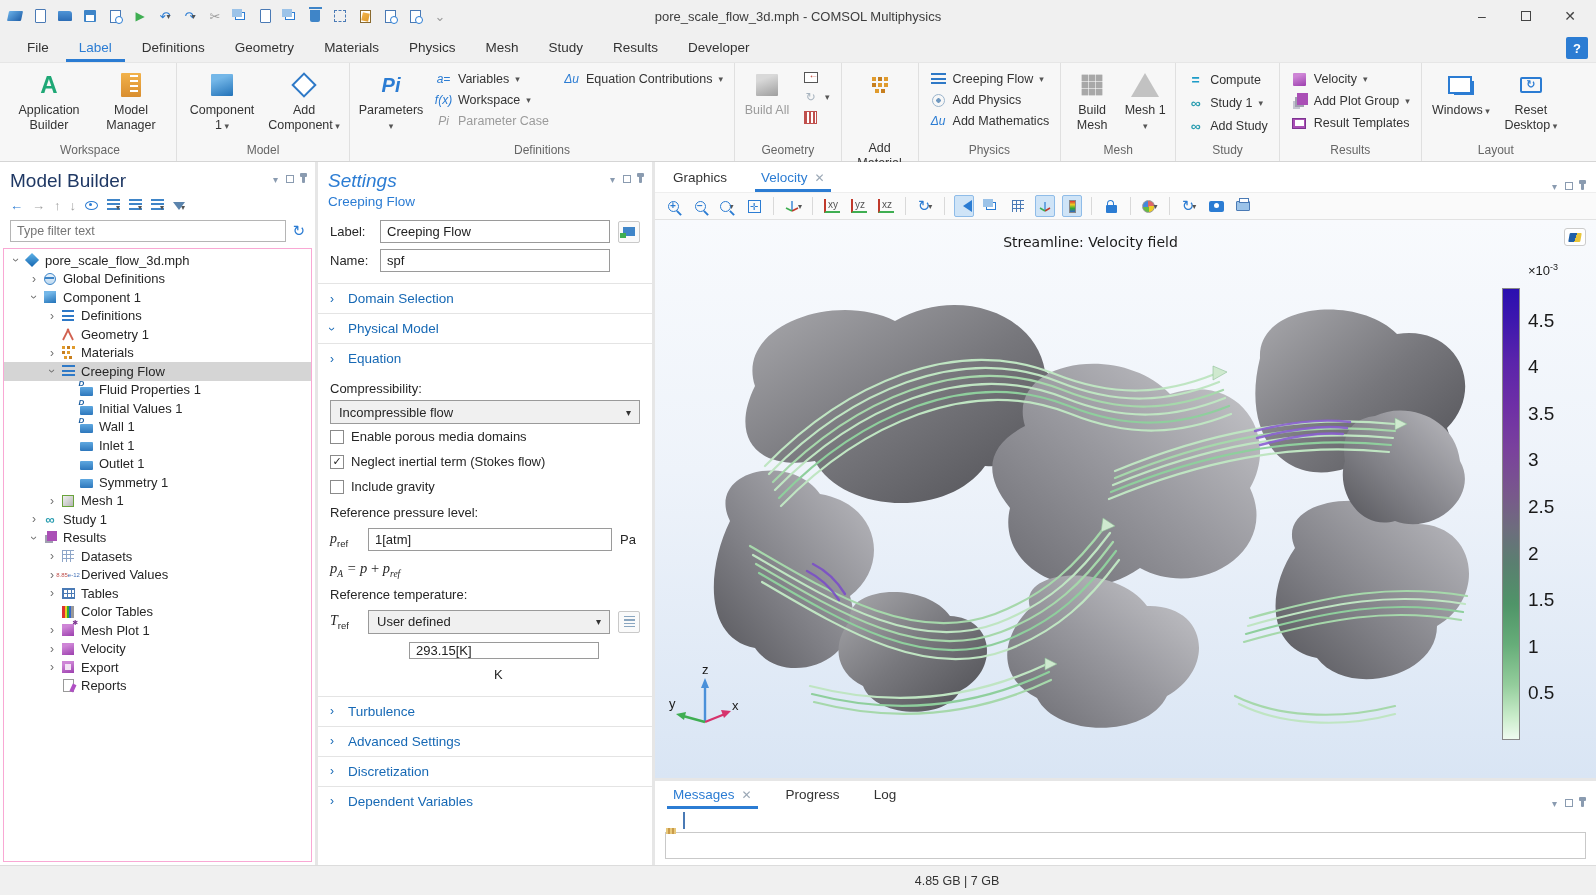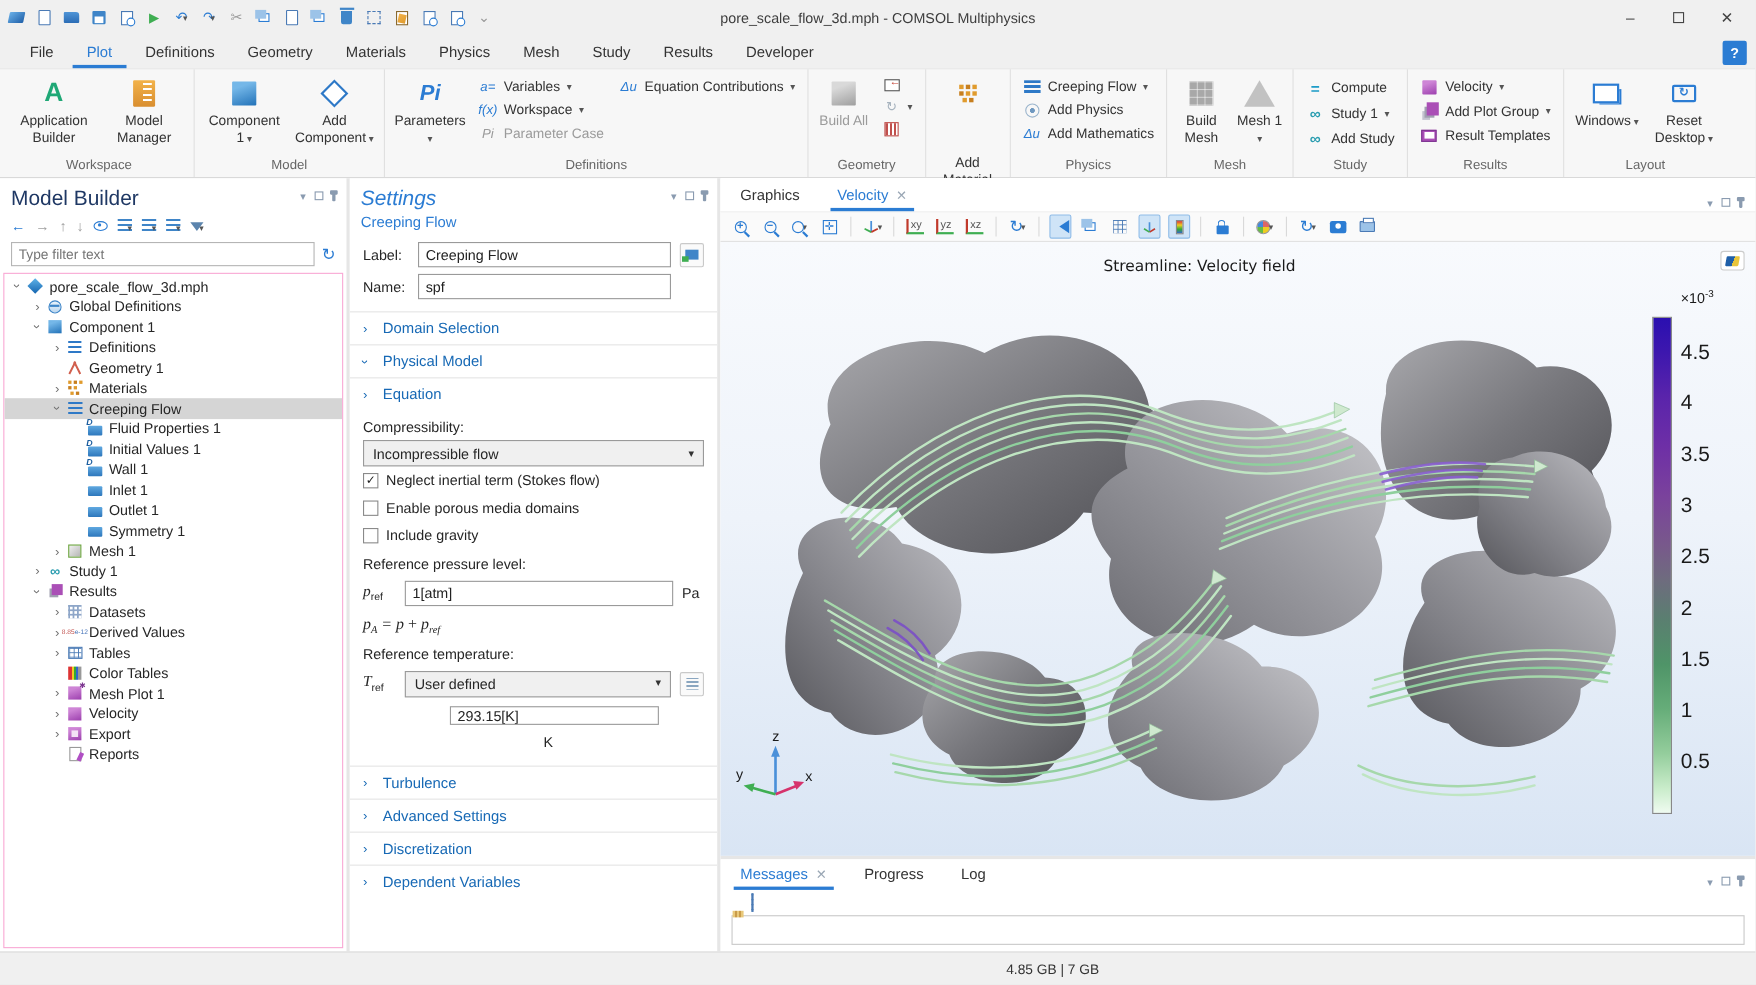--- a/index.html
+++ b/index.html
@@ -281,21 +281,21 @@
       <span class="wb">–</span>
       <span class="wb">
           <span class="sqr" style="width:10px;height:10px;border-color:#444;"></span>
         </span>
       <span class="wb">✕</span>
     </div>
   </div>
 
   <div class="mbar">
     <span class="mtab">File</span>
-    <span class="mtab act">Plot</span>
+    <span class="mtab act">Label</span>
     <span class="mtab">Definitions</span>
     <span class="mtab">Geometry</span>
     <span class="mtab">Materials</span>
     <span class="mtab">Physics</span>
     <span class="mtab">Mesh</span>
     <span class="mtab">Study</span>
     <span class="mtab">Results</span>
     <span class="mtab">Developer</span>
     <span class="help">?</span>
   </div>
@@ -736,26 +736,26 @@
         <div class="sec">
             <span class="ch c"></span>
             <span>Equation</span>
           </div>
         <div class="pmc">
           <div class="lbl">Compressibility:</div>
           <div class="drop">
               <span class="dv">Incompressible flow</span>
             </div>
           <div class="cbrow">
+              <span class="cb"></span>
+              <span>Enable porous media domains</span>
+            </div>
+          <div class="cbrow">
               <span class="cb on"></span>
               <span>Neglect inertial term (Stokes flow)</span>
-            </div>
-          <div class="cbrow">
-              <span class="cb"></span>
-              <span>Enable porous media domains</span>
             </div>
           <div class="cbrow">
               <span class="cb"></span>
               <span>Include gravity</span>
             </div>
           <div class="lbl">Reference pressure level:</div>
           <div class="prow">
             <span class="sym"><span>p</span><sub>ref</sub></span>
             <input class="inp" value="1[atm]" style="">
             <span class="unit">Pa</span>

